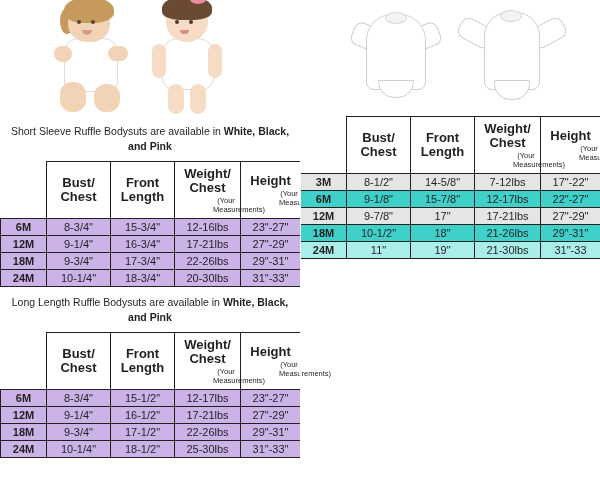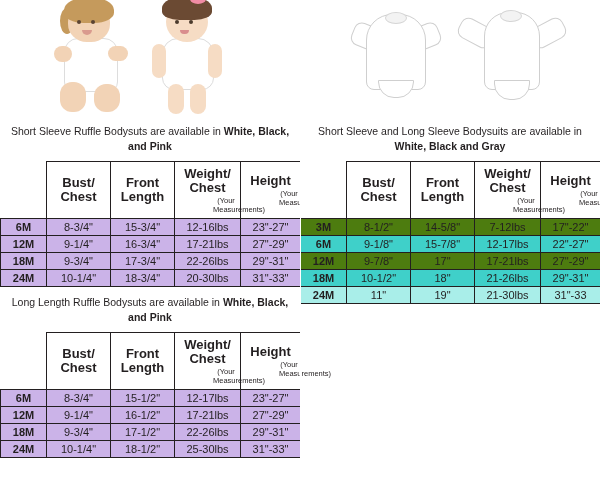--- a/index.html
+++ b/index.html
@@ -236,21 +236,21 @@
     font-size: 13px;
     text-align: right;
     padding-right: 4px;
   }
   td.val {
     font-size: 12px;
   }
   .purple { background: #cbb3e8; }
   .teal   { background: #3fd0c9; }
   .teal-light { background: #a9eee9; }
-  .white-row { background: #4d7c0f; }
+  .white-row { background: #e5e5e5; }
 
   
   col.c-size { width: 46px; }
   col.c-bust { width: 64px; }
   col.c-front { width: 64px; }
   col.c-weight { width: 66px; }
   col.c-height { width: 60px; }
 
   .divider-v {
     position: absolute;
@@ -429,23 +429,20 @@
       </div>
       <div class="g2">
         <div class="sleeve-l"></div>
         <div class="sleeve-r"></div>
         <div class="main"></div>
         <div class="crotch"></div>
         <div class="neck"></div>
       </div>
     </div>
 
-    <div class="caption">
-      <span>Short Sleeve and Long Sleeve Bodysuits are available in </span><b>White, Black and Gray</b>
-    </div>
 
     <table class="size">
       <colgroup>
         <col class="c-size">
           <col class="c-bust">
           <col class="c-front">
           <col class="c-weight">
           <col class="c-height">
       </colgroup>
       <thead>

